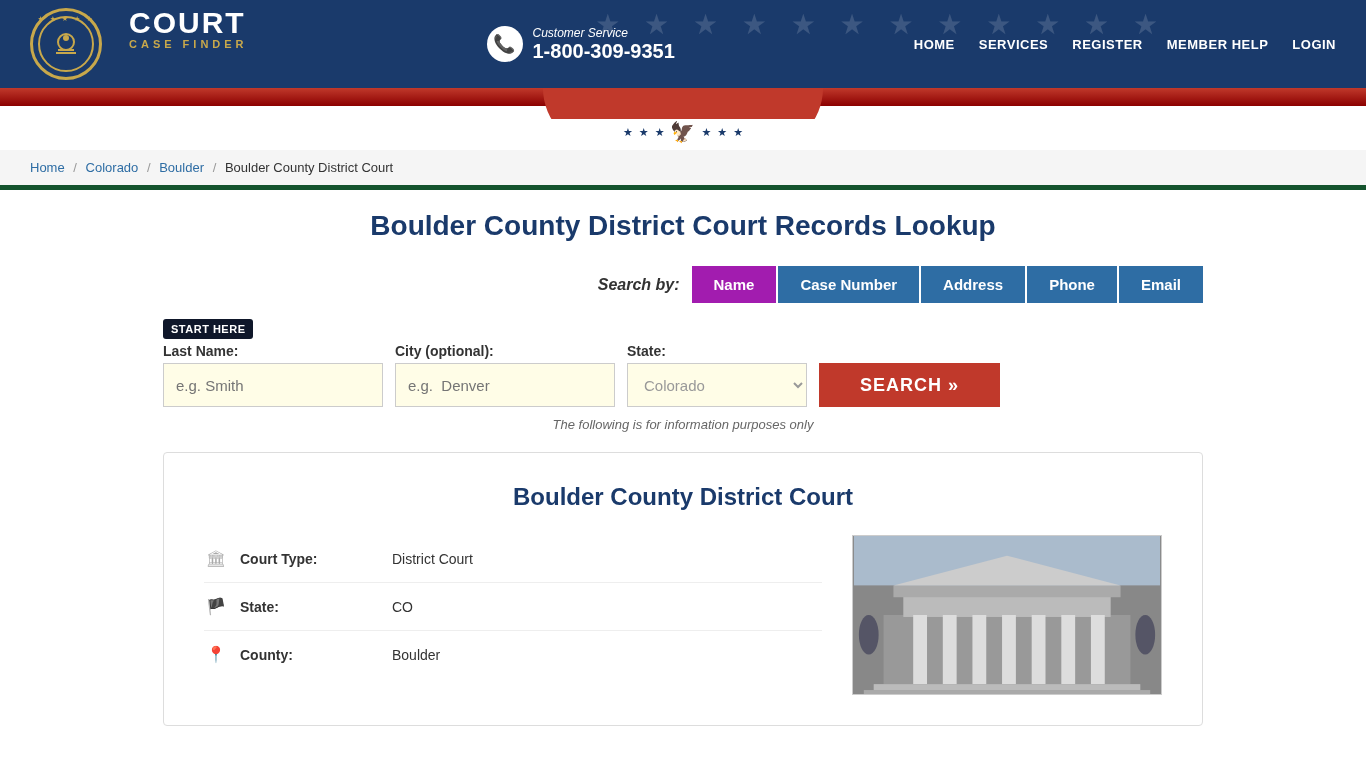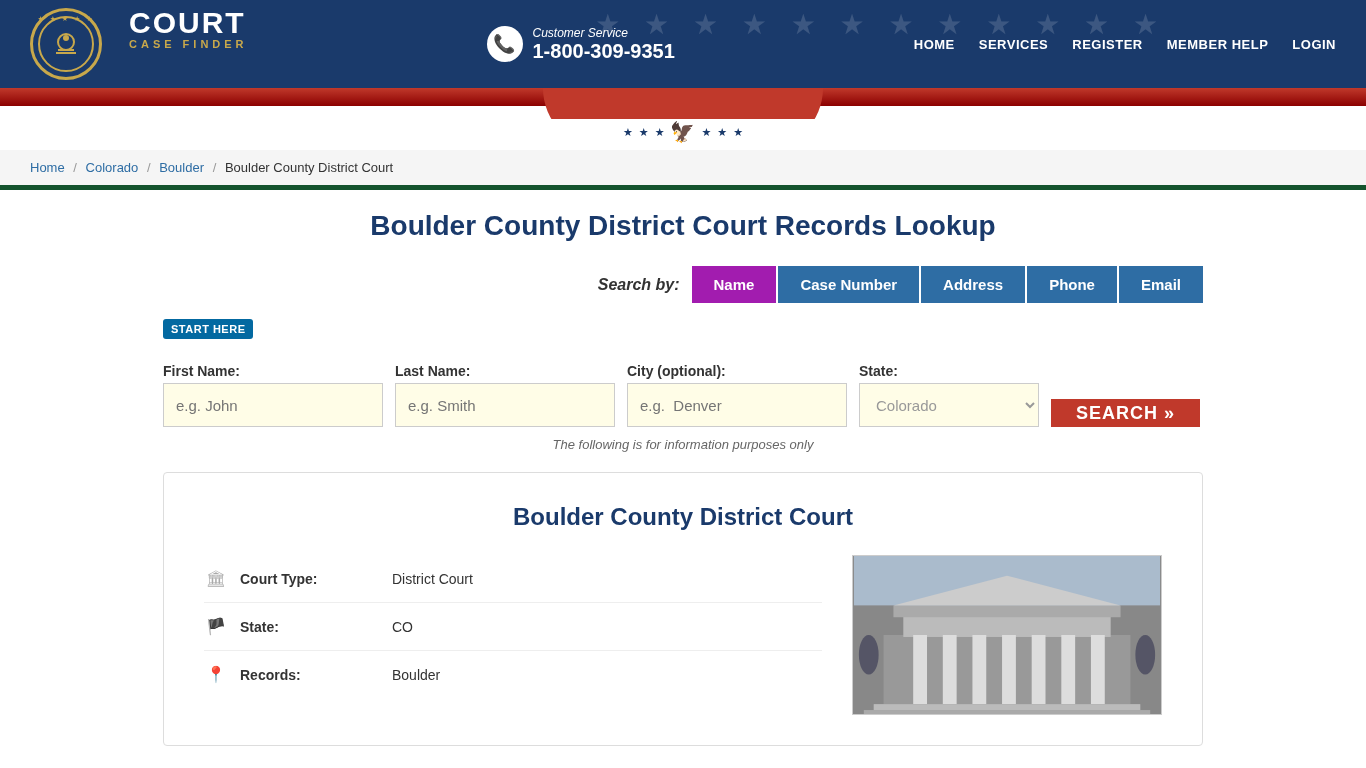--- a/index.html
+++ b/index.html
@@ -216,27 +216,27 @@
       margin-right: 2px;
     }
     .search-tab.active {
       background: #a21caf;
     }
     .search-tab:last-child { margin-right: 0; }
 
     
     .start-here-badge {
       display: inline-block;
-      background: #0369a1;
+      background: #0f172a;
       color: #fff;
       font-size: 11px;
       font-weight: bold;
       padding: 4px 8px;
       border-radius: 3px;
-      margin-bottom: 24px;
+      margin-bottom: 4px;
       letter-spacing: 0.5px;
     }
 
     
     .search-form-row {
       display: flex;
       align-items: flex-end;
       gap: 12px;
       margin-bottom: 10px;
     }
@@ -261,22 +261,22 @@
     }
     .form-group input { width: 220px; }
     .form-group.city input { width: 220px; }
     .form-group.state select { width: 180px; }
     .search-btn {
       background: #c0392b;
       color: #fff;
       font-size: 18px;
       font-weight: bold;
       border: none;
-      padding: 0 25px;
-      height: 28px;
+      padding: 0 41px;
+      height: 44px;
       cursor: pointer;
       letter-spacing: 1px;
       display: flex;
       align-items: center;
       gap: 6px;
       white-space: nowrap;
     }
 
     .info-note {
       text-align: center;
@@ -418,24 +418,20 @@
     <button class="search-tab active">Name</button>
     <button class="search-tab">Case Number</button>
     <button class="search-tab">Address</button>
     <button class="search-tab">Phone</button>
     <button class="search-tab">Email</button>
   </div>
 
   <div>
     <div class="start-here-badge">START HERE</div>
     <div class="search-form-row">
-      <div class="form-group">
-        <label>First Name:</label>
-        <input type="text" placeholder="e.g. John" style="">
-      </div>
       <div class="form-group">
         <label>Last Name:</label>
         <input type="text" placeholder="e.g. Smith" style="">
       </div>
       <div class="form-group city">
         <label>City (optional):</label>
         <input type="text" placeholder="e.g.  Denver" style="">
       </div>
       <div class="form-group state">
         <label>State:</label>
@@ -466,21 +462,21 @@
         </div>
 
         <div class="court-info-row">
           <span class="court-info-icon">🏴</span>
           <span class="court-info-key">State:</span>
           <span class="court-info-value">CO</span>
         </div>
 
         <div class="court-info-row">
           <span class="court-info-icon">📍</span>
-          <span class="court-info-key">Records:</span>
+          <span class="court-info-key">County:</span>
           <span class="court-info-value">Boulder</span>
         </div>
 
       </div>
 
       <div class="court-image">
         <svg class="building-svg" viewBox="0 0 310 160" xmlns="http://www.w3.org/2000/svg">
           <rect width="310" height="160" fill="#888"></rect>
           <rect x="30" y="80" width="250" height="70" fill="#999"></rect>
           <rect x="50" y="60" width="210" height="22" fill="#bbb"></rect>

